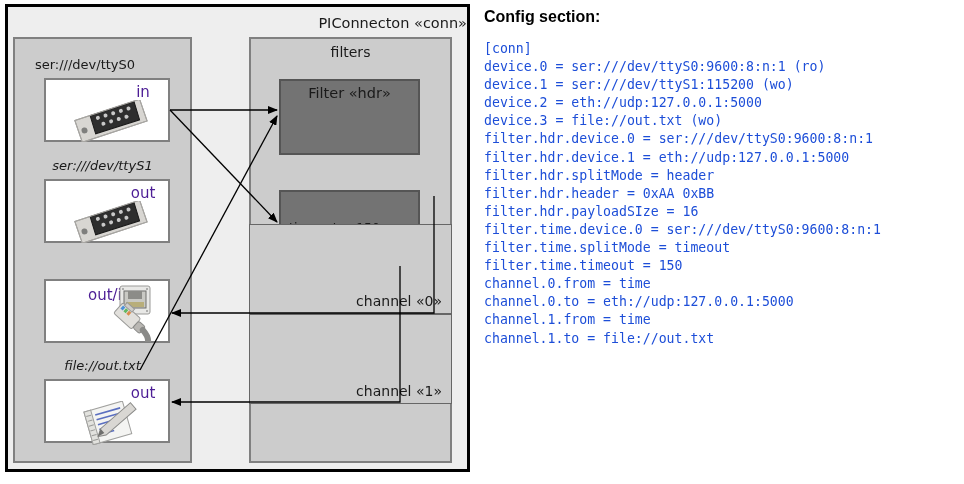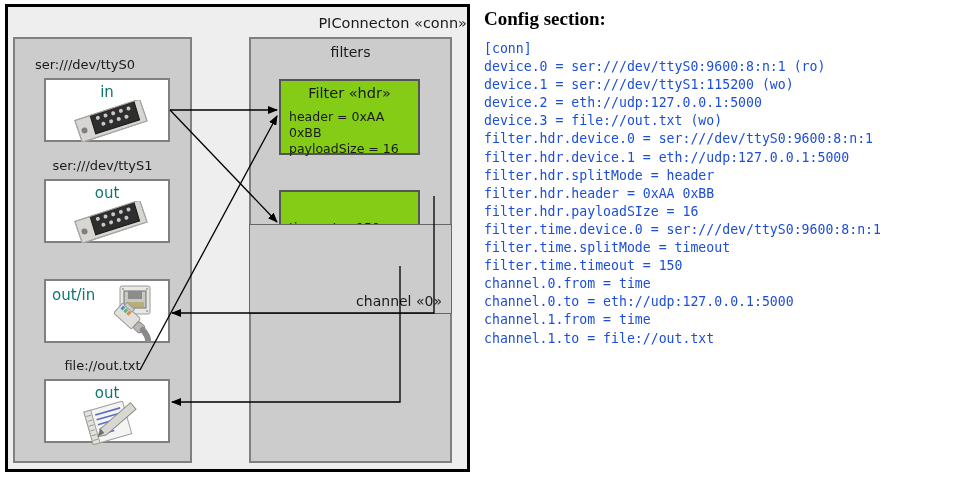--- a/index.html
+++ b/index.html
@@ -35,26 +35,26 @@
   .dev-label{
     position:absolute;text-align:center;font-size:13px;color:#1a1a1a;
     white-space:nowrap;
   }
   .dev-box{
     position:absolute;background:#ffffff;border:2px solid #808080;
     box-sizing:border-box;
   }
   .dev-io{
     position:absolute;left:0;top:3px;width:100%;text-align:center;
-    font-size:15px;color:#0f766e;
+    font-size:15px;color:#4c1d95;padding-left:36px;
   }
   .dev-io.left{ text-align:left; left:6px; width:auto; top:5px;}
 
   .filter-box{
-    position:absolute;background:#84cc16;border:2px solid #555555;
+    position:absolute;background:#737373;border:2px solid #555555;
     box-sizing:border-box;
   }
   .filter-title{
     position:absolute;left:0;top:4px;width:100%;text-align:center;
     font-size:14.5px;color:#1a1a1a;
   }
   .filter-attrs{
     position:absolute;left:8px;top:28px;font-size:12.5px;color:#1a1a1a;
     line-height:16px;
   }
@@ -70,22 +70,22 @@
 
   svg.wires{position:absolute;left:0;top:0;width:465px;height:468px;
     pointer-events:none;}
 
   
   .icon{position:absolute;}
 
   
   .config{position:absolute;left:484px;top:0;width:480px;height:484px;}
   .config-heading{
-    position:absolute;left:0;top:8px;font-size:19px;font-weight:bold;
-    color:#000000;font-family:Liberation Serif, serif;
+    position:absolute;left:0;top:8px;font-size:16px;font-weight:bold;
+    color:#000000;font-family:Liberation Sans, sans-serif;
   }
   .config-lines{
     position:absolute;left:0;top:40px;
     font-family:"DejaVu Sans Mono", monospace;
     font-size:13.2px;line-height:18.1px;color:#1d4ed8;
     white-space:pre;
   }
 </style>
 </head>
 <body>
@@ -117,21 +117,21 @@
         <circle cx="37" cy="22" r="2" fill="#c8c8c8"></circle>
           <circle cx="45" cy="21.6" r="2" fill="#c8c8c8"></circle>
         <circle cx="53" cy="21.2" r="2" fill="#c8c8c8"></circle>
           <circle cx="61" cy="20.8" r="2" fill="#c8c8c8"></circle>
         <circle cx="17" cy="24" r="3" fill="#7f7f7d"></circle>
         <path d="M10 12 L78 7 L80 30 L12 35 Z" fill="none" stroke="#a8a6a2" stroke-width="1"></path>
       </g>
     </svg>
   </div>
 
-  <div class="dev-label" style="left:13px;top:158px;width:179px;">ser:///dev/ttyS1</div>
+  <div class="dev-label" style="left:13px;top:158px;width:179px;font-style:italic;">ser:///dev/ttyS1</div>
   <div class="dev-box" style="left:44px;top:179px;width:126px;height:64px;">
     <div class="dev-io">out</div>
     <svg class="icon" style="left:20px;top:20px;" width="88" height="42" viewBox="0 0 88 42">
       <g transform="rotate(-14 44 21)">
         <path d="M10 12 L78 7 L80 30 L12 35 Z" fill="#d8d6d2" stroke="#9a9a98" stroke-width="1"></path>
         <path d="M26 11 L72 8 L73 27 L27 30 Z" fill="#2e2e2e" stroke="#1a1a1a" stroke-width="1"></path>
         <circle cx="33" cy="15" r="2" fill="#c8c8c8"></circle>
           <circle cx="41" cy="14.6" r="2" fill="#c8c8c8"></circle>
         <circle cx="49" cy="14.2" r="2" fill="#c8c8c8"></circle>
           <circle cx="57" cy="13.8" r="2" fill="#c8c8c8"></circle>
@@ -162,21 +162,21 @@
         <rect x="17" y="23" width="10" height="4" fill="#cfcdc9" stroke="#9a9a98"></rect>
         <rect x="16" y="28" width="3" height="4" fill="#4a90d9"></rect>
         <rect x="20" y="28" width="3" height="4" fill="#63b863"></rect>
         <rect x="24" y="28" width="3" height="4" fill="#d98a4a"></rect>
         <rect x="38" y="29" width="9" height="9" rx="2" fill="#b9b7b3" stroke="#8a8a88"></rect>
         <path d="M47 33 q10 1 13 7" stroke="#8a8a88" stroke-width="6" fill="none" stroke-linecap="round"></path>
       </g>
     </svg>
   </div>
 
-  <div class="dev-label" style="left:13px;top:358px;width:179px;">file://out.txt</div>
+  <div class="dev-label" style="left:13px;top:358px;width:179px;font-style:italic;">file://out.txt</div>
   <div class="dev-box" style="left:44px;top:379px;width:126px;height:64px;">
     <div class="dev-io">out</div>
     <svg class="icon" style="left:30px;top:20px;" width="70" height="44" viewBox="0 0 70 44">
       <g transform="rotate(-16 35 22)">
         <rect x="12" y="4" width="40" height="34" fill="#f4f4f2" stroke="#a0a09e"></rect>
         <rect x="12" y="4" width="7" height="34" fill="#e2e2de" stroke="#a0a09e"></rect>
         <g stroke="#9a9a98" stroke-width="1">
           <line x1="13" y1="9" x2="18" y2="9"></line>
             <line x1="13" y1="14" x2="18" y2="14"></line>
           <line x1="13" y1="19" x2="18" y2="19"></line>
@@ -194,34 +194,33 @@
         <g transform="rotate(20 40 20)">
           <path d="M54 2 L60 8 L32 36 L24 38 L26 30 Z" fill="#d9d7d3" stroke="#8a8a88"></path>
           <path d="M24 38 L26 30 L30 34 Z" fill="#6f6f6d"></path>
         </g>
       </g>
     </svg>
   </div>
 
   <div class="filter-box" style="left:279px;top:79px;width:141px;height:76px;">
     <div class="filter-title">Filter «hdr»</div>
-    <div class="filter-attrs">
-      <div>header = 0xAA 0xBB</div>
-      <div>payloadSize = 16</div>
-    </div>
   </div>
 
   <div class="filter-box" style="left:279px;top:190px;width:141px;height:76px;">
     <div class="filter-attrs">
       <div>timeout = 150 ms</div>
     </div>
   </div>
 
   <div class="channel-box" style="left:249px;top:224px;width:203px;height:90px;">
     <div class="channel-label">channel «0»</div>
+  </div>
+  <div class="channel-box" style="left:249px;top:314px;width:203px;height:90px;">
+    <div class="channel-label">channel «1»</div>
   </div>
 
   <svg class="wires" viewBox="0 0 465 468">
     <defs>
       <marker id="ah" markerWidth="10" markerHeight="8" refX="9" refY="4" orient="auto" markerUnits="userSpaceOnUse">
         <path d="M0,0 L10,4 L0,8 Z" fill="#000000"></path>
       </marker>
     </defs>
     <g stroke="#000000" stroke-width="1.3" fill="none" marker-end="url(#ah)">
 

